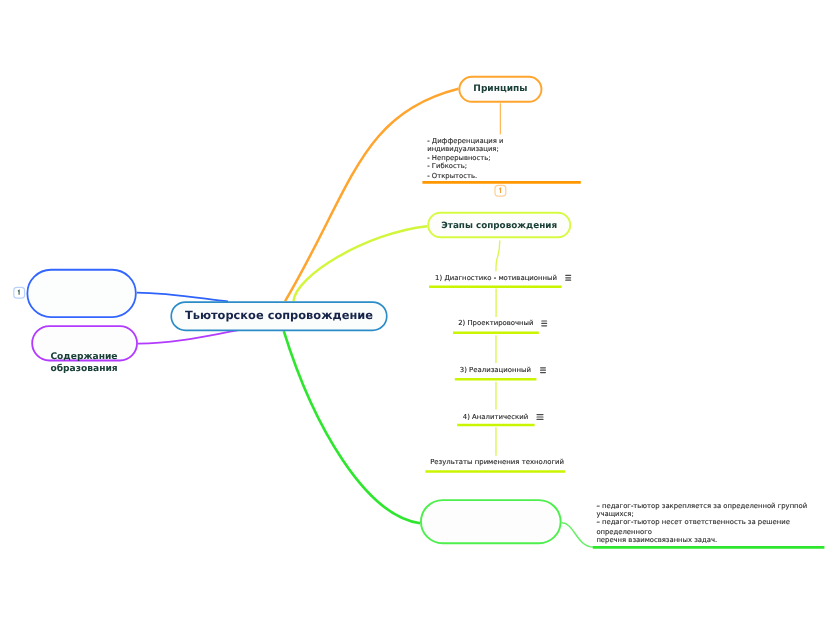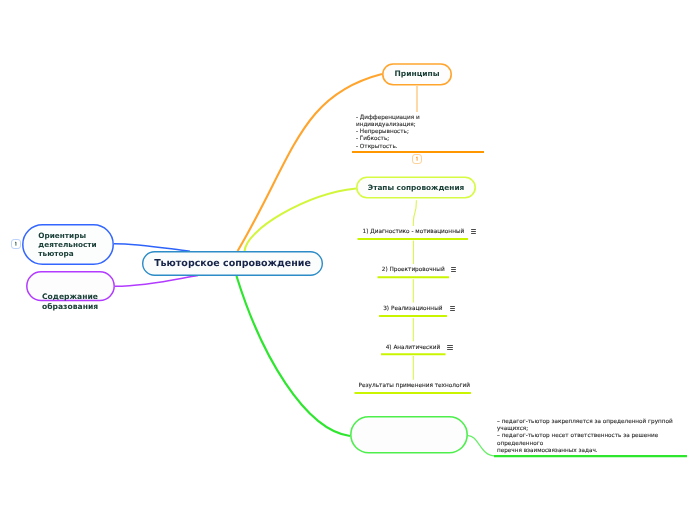--- a/index.html
+++ b/index.html
@@ -91,25 +91,20 @@
     <rect x="142.7" y="251.7" width="179.6" height="23.6" rx="11.8" fill="#fbfdfd" stroke="#2b8cc8" stroke-width="1.4"></rect>
     <rect x="382.8" y="64" width="68.4" height="20.8" rx="10.4" fill="#fdfdfd" stroke="#ffa52e" stroke-width="1.6"></rect>
     <rect x="356.8" y="177.3" width="118.4" height="20.4" rx="10.2" fill="#fdfefb" stroke="#d6fb42" stroke-width="1.6"></rect>
     <rect x="350.8" y="416.8" width="116.4" height="35.9" rx="17.95" fill="#fcfdfc" stroke="#4cef4c" stroke-width="1.6"></rect>
   </svg>
 
   <div class="node" id="n-central">
     <span class="lbl">Тьюторское сопровождение</span>
   </div>
 
-  <div class="node lft" id="n-orient">
-    <span class="lbl">Ориентиры
-деятельности
-тьютора</span>
-  </div>
   <div class="badge" id="badge-orient">
     <svg viewBox="0 0 10 10" width="10" height="10">
       <path d="M3.7 3.4 L4.9 2.5 L4.9 7.1" fill="none" stroke="#2f5d4c" stroke-width="1.15" stroke-linecap="butt"></path>
     </svg>
     <span class="sr">1</span>
   </div>
 
   <div class="node lft" id="n-content">
     <span class="lbl">Содержание
 образования</span>

